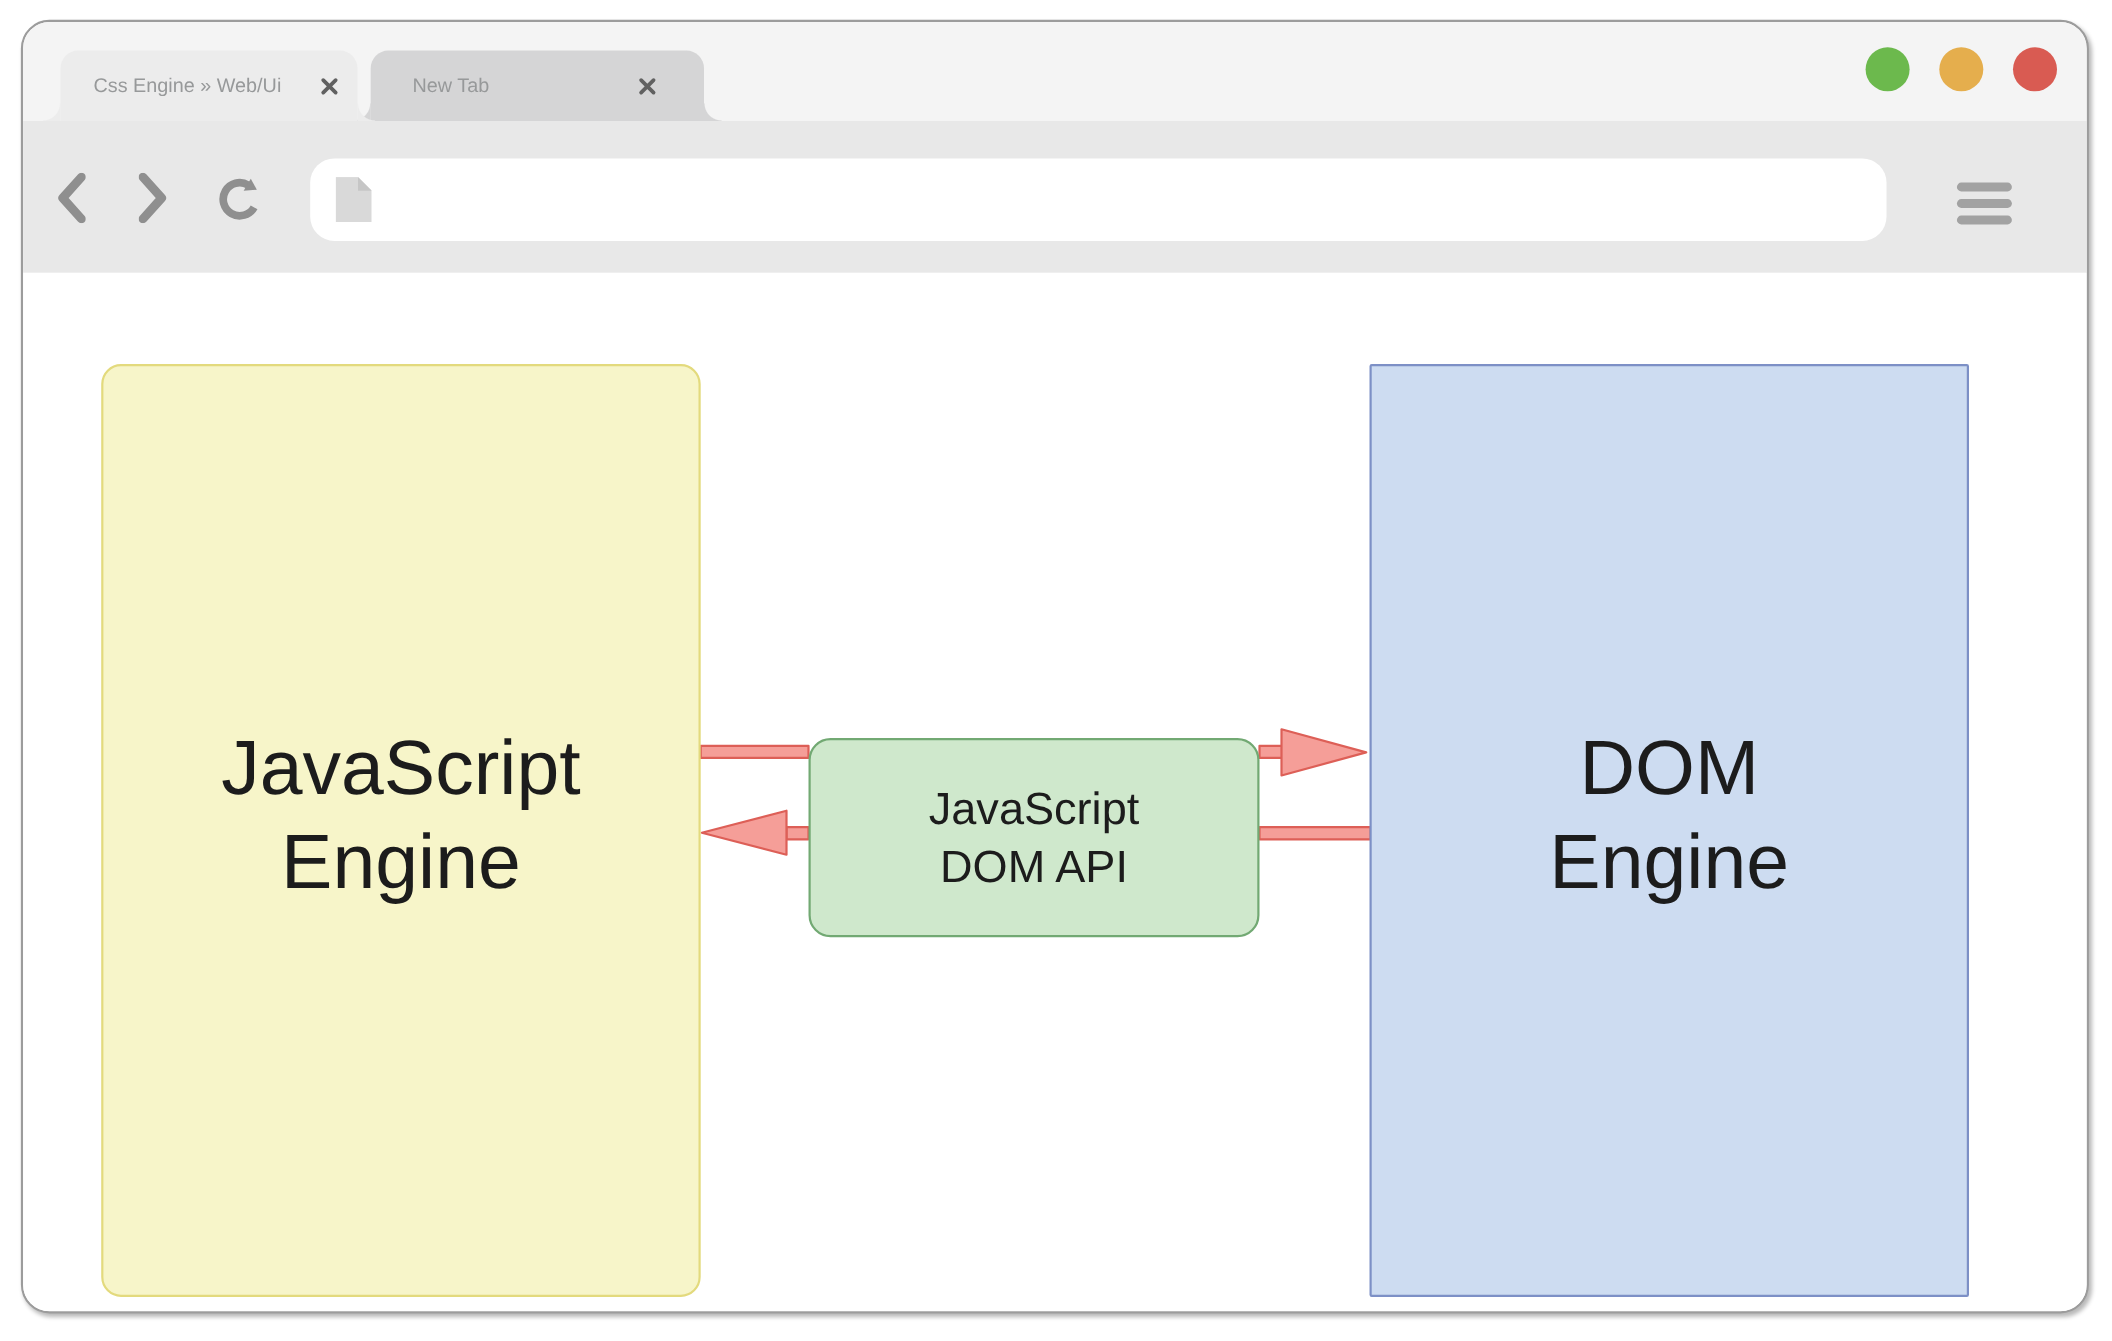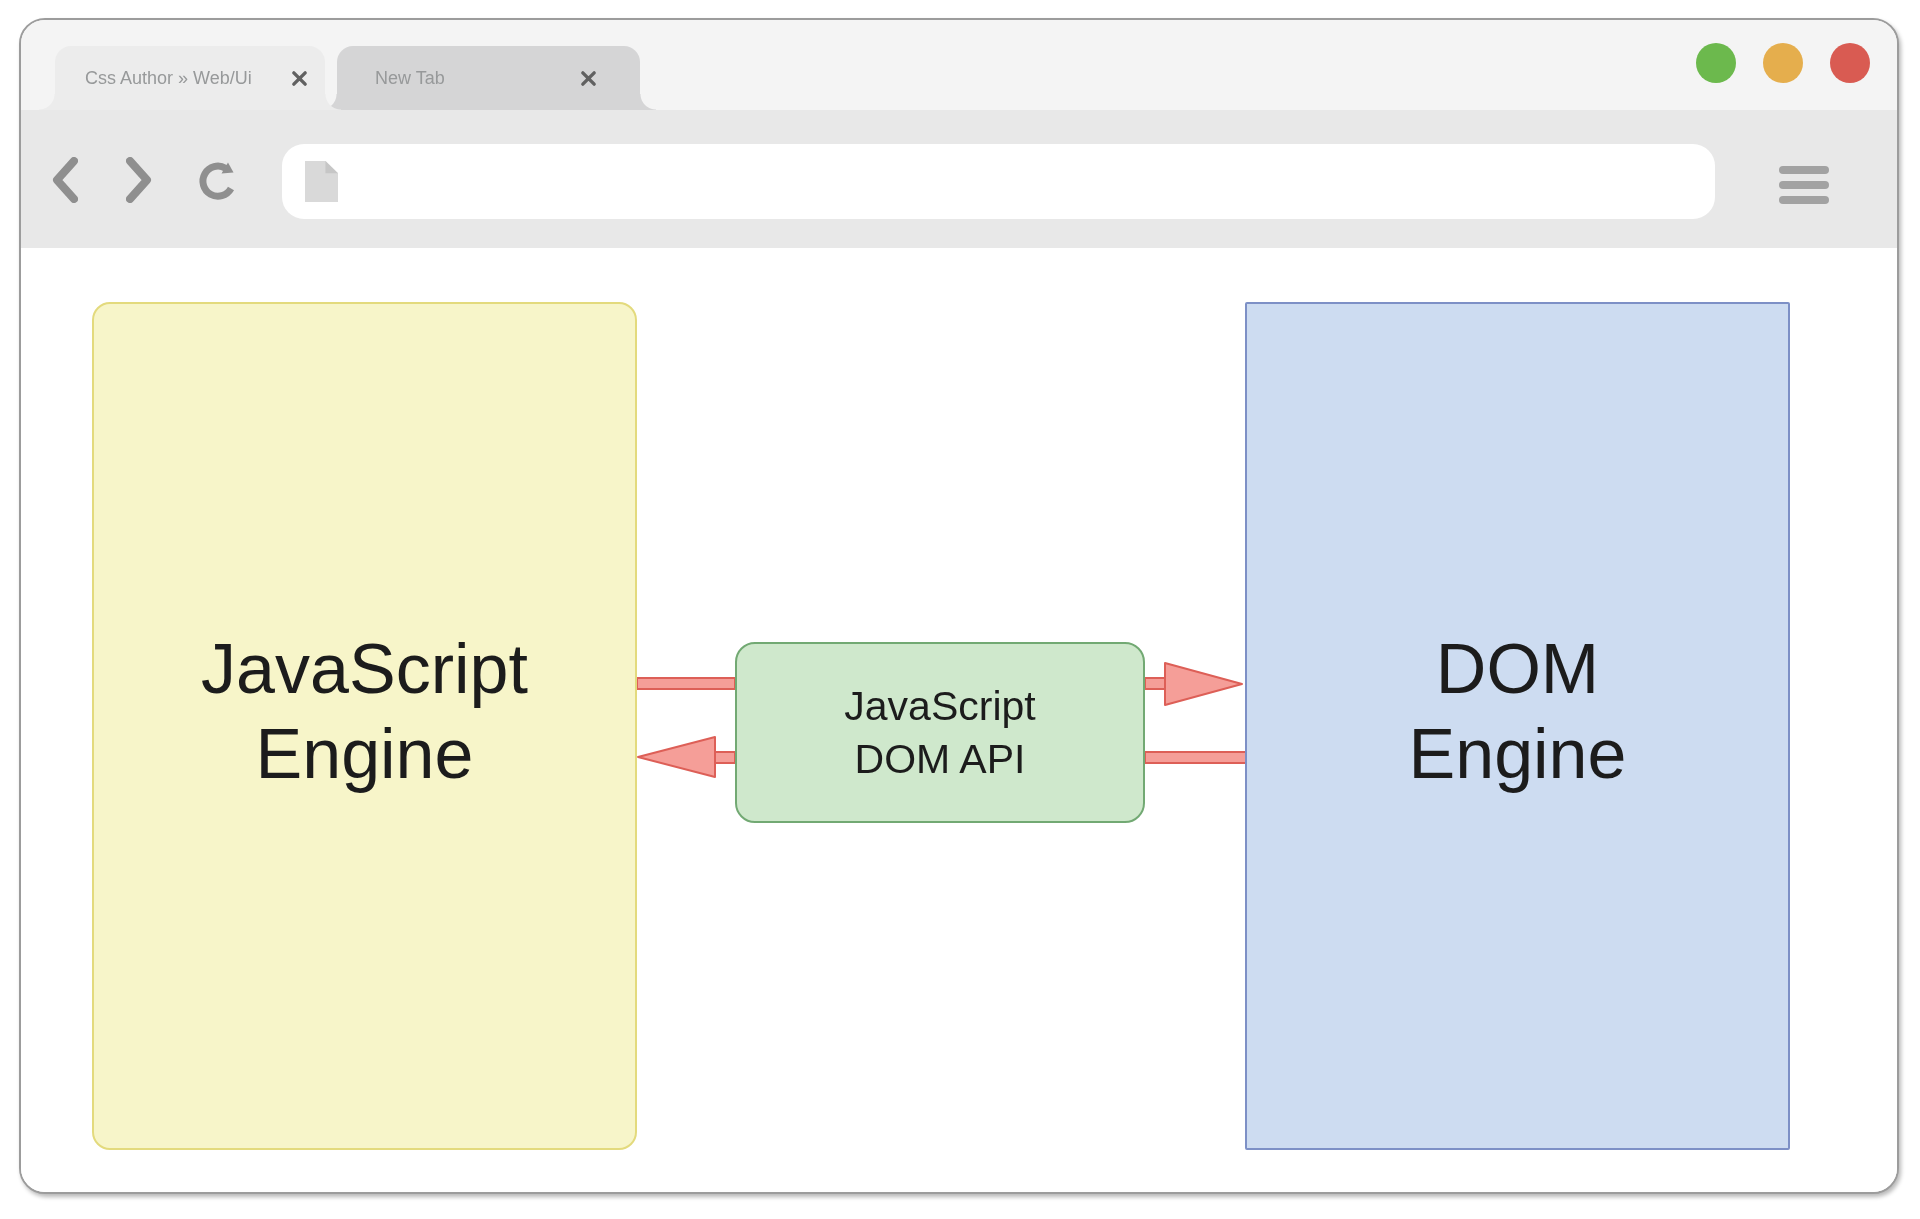--- a/index.html
+++ b/index.html
@@ -55,21 +55,21 @@
   .page-fold{position:absolute;inset:0;background:var(--page_icon_fold,#c6c6c6);
              clip-path:polygon(62% 0,100% 30%,62% 30%);}
 
   .menu-btn{position:absolute;left:1758px;top:56px;width:50px;height:38px;
             display:flex;flex-direction:column;justify-content:space-between;cursor:pointer;}
   .menu-bar{width:50px;height:8px;border-radius:4px;background:var(--menu_gray,#a2a2a2);}
 
   
   .content{position:relative;width:100%;height:944px;background:#fff;}
   .dbox{position:absolute;display:flex;flex-direction:column;align-items:center;
-        justify-content:center;text-align:center;}
+        justify-content:center;text-align:center;margin-top:29px;}
   .box-yellow{left:71px;top:54px;width:545px;height:848px;border-radius:18px;
               background:var(--yellow_fill,#f7f5c9);border:2px solid var(--yellow_border,#e3da7d);
               padding-bottom:28px;}
   .box-blue{left:1224px;top:54px;width:545px;height:848px;border-radius:2px;
             background:var(--blue_fill,#cddcf1);border:2px solid var(--blue_border,#7d90c6);
             padding-bottom:28px;}
   .box-green{left:714px;top:394px;width:410px;height:181px;border-radius:20px;
              background:var(--green_fill,#cfe8cc);border:2px solid var(--green_border,#72a973);}
   .biglabel{font-size:70px;line-height:85px;color:var(--label_text,#1c1c1c);font-weight:400;}
   .midlabel{font-size:41px;line-height:53px;color:var(--label_text,#1c1c1c);font-weight:400;}
@@ -79,21 +79,21 @@
                stroke-width:2;stroke-linejoin:round;}
 </style>
 </head>
 <body>
 
 <div class="stage">
   <div class="window">
 
     <div class="titlebar">
       <div class="tab tab-active">
-        <span class="tab-label">Css Author » Web/Ui</span>
+        <span class="tab-label">Css Engine » Web/Ui</span>
         <svg class="close-x" viewBox="0 0 18 18">
           <path d="M3,3 L15,15 M15,3 L3,15"></path>
         </svg>
       </div>
       <div class="tab tab-inactive">
         <span class="tab-label">New Tab</span>
         <svg class="close-x" viewBox="0 0 18 18">
           <path d="M3,3 L15,15 M15,3 L3,15"></path>
         </svg>
       </div>

